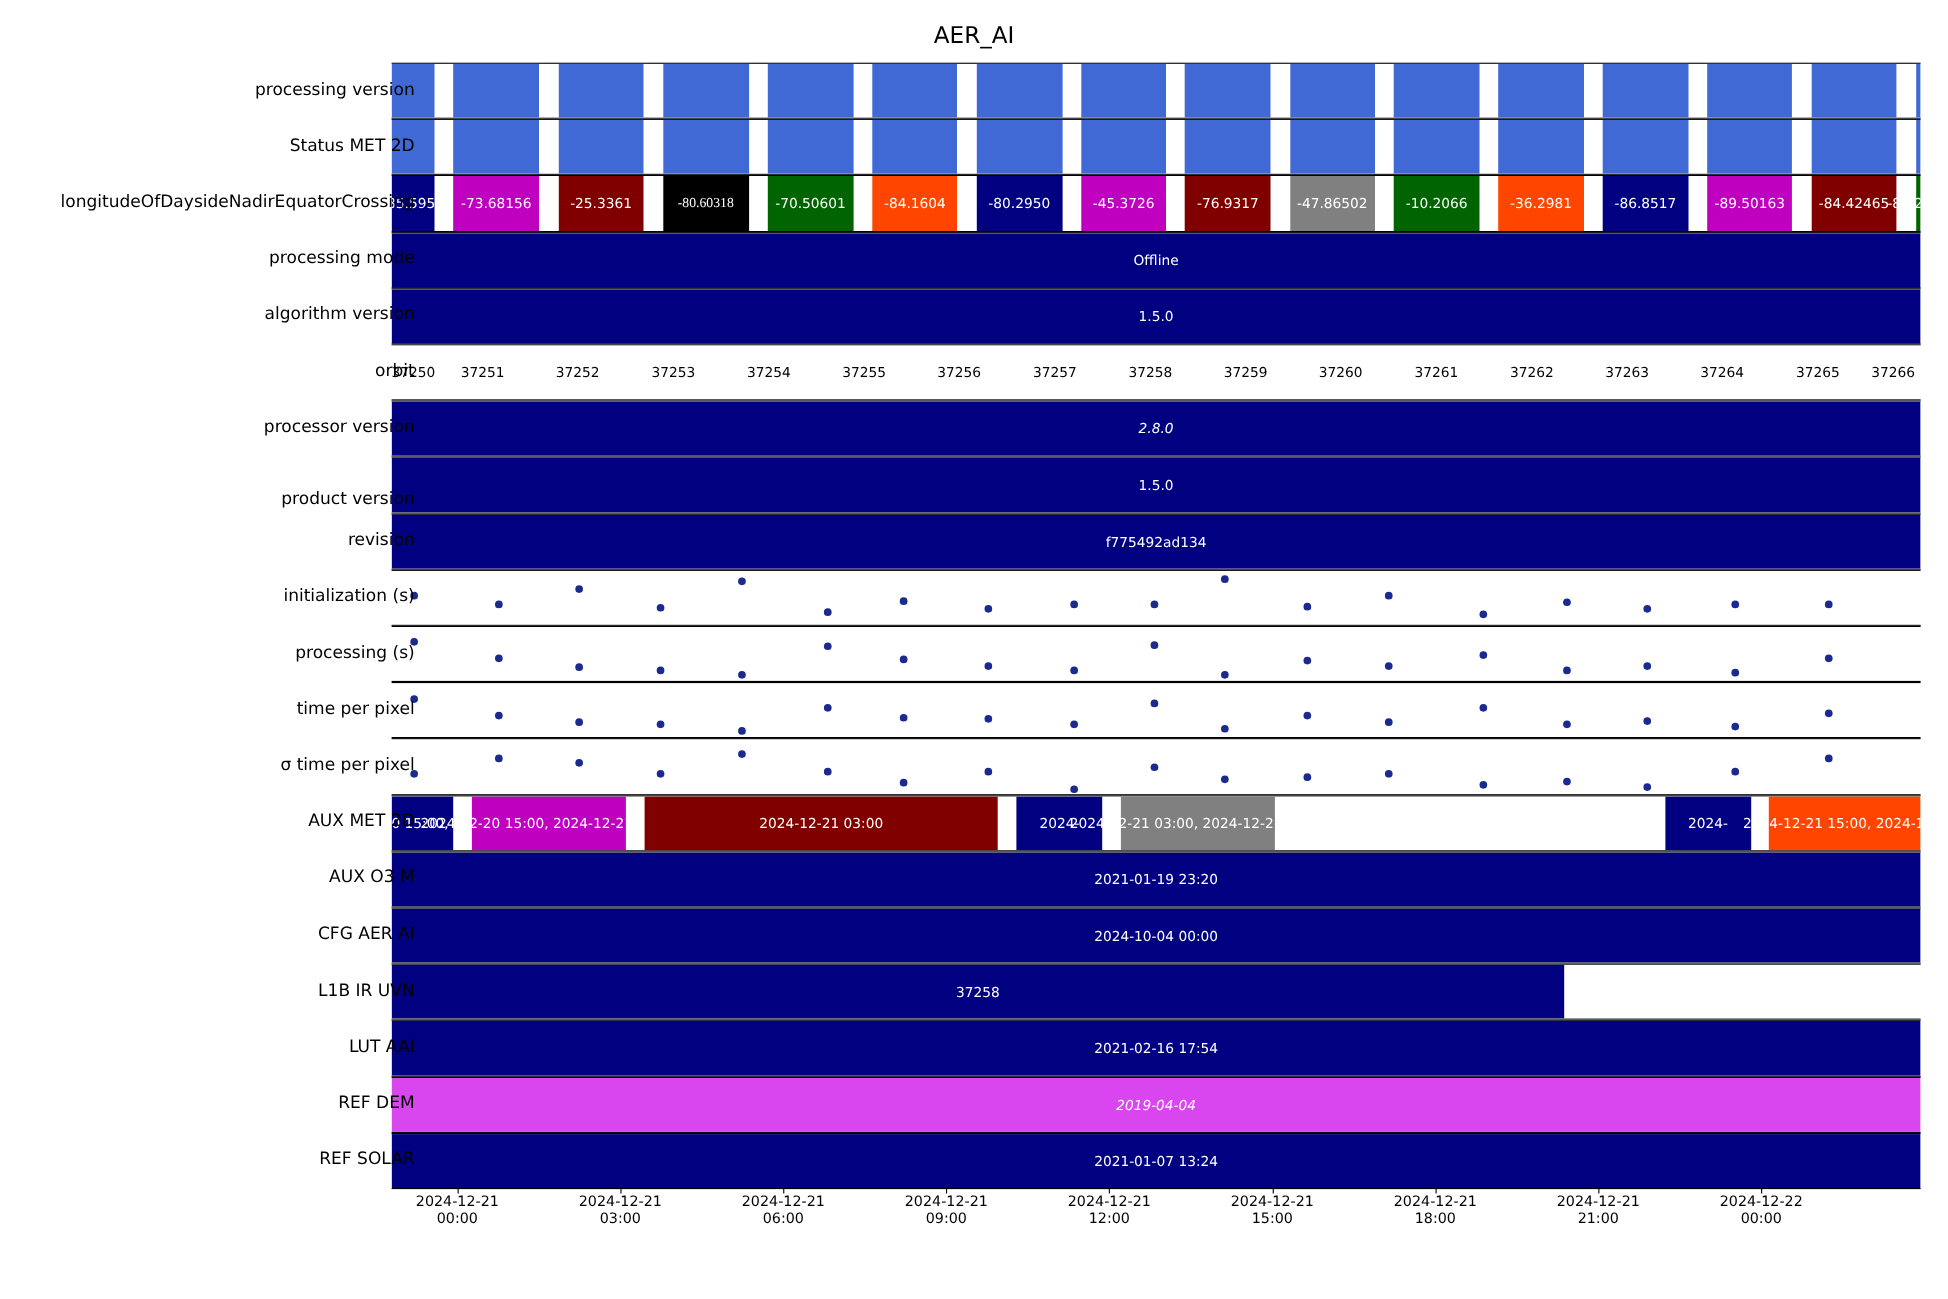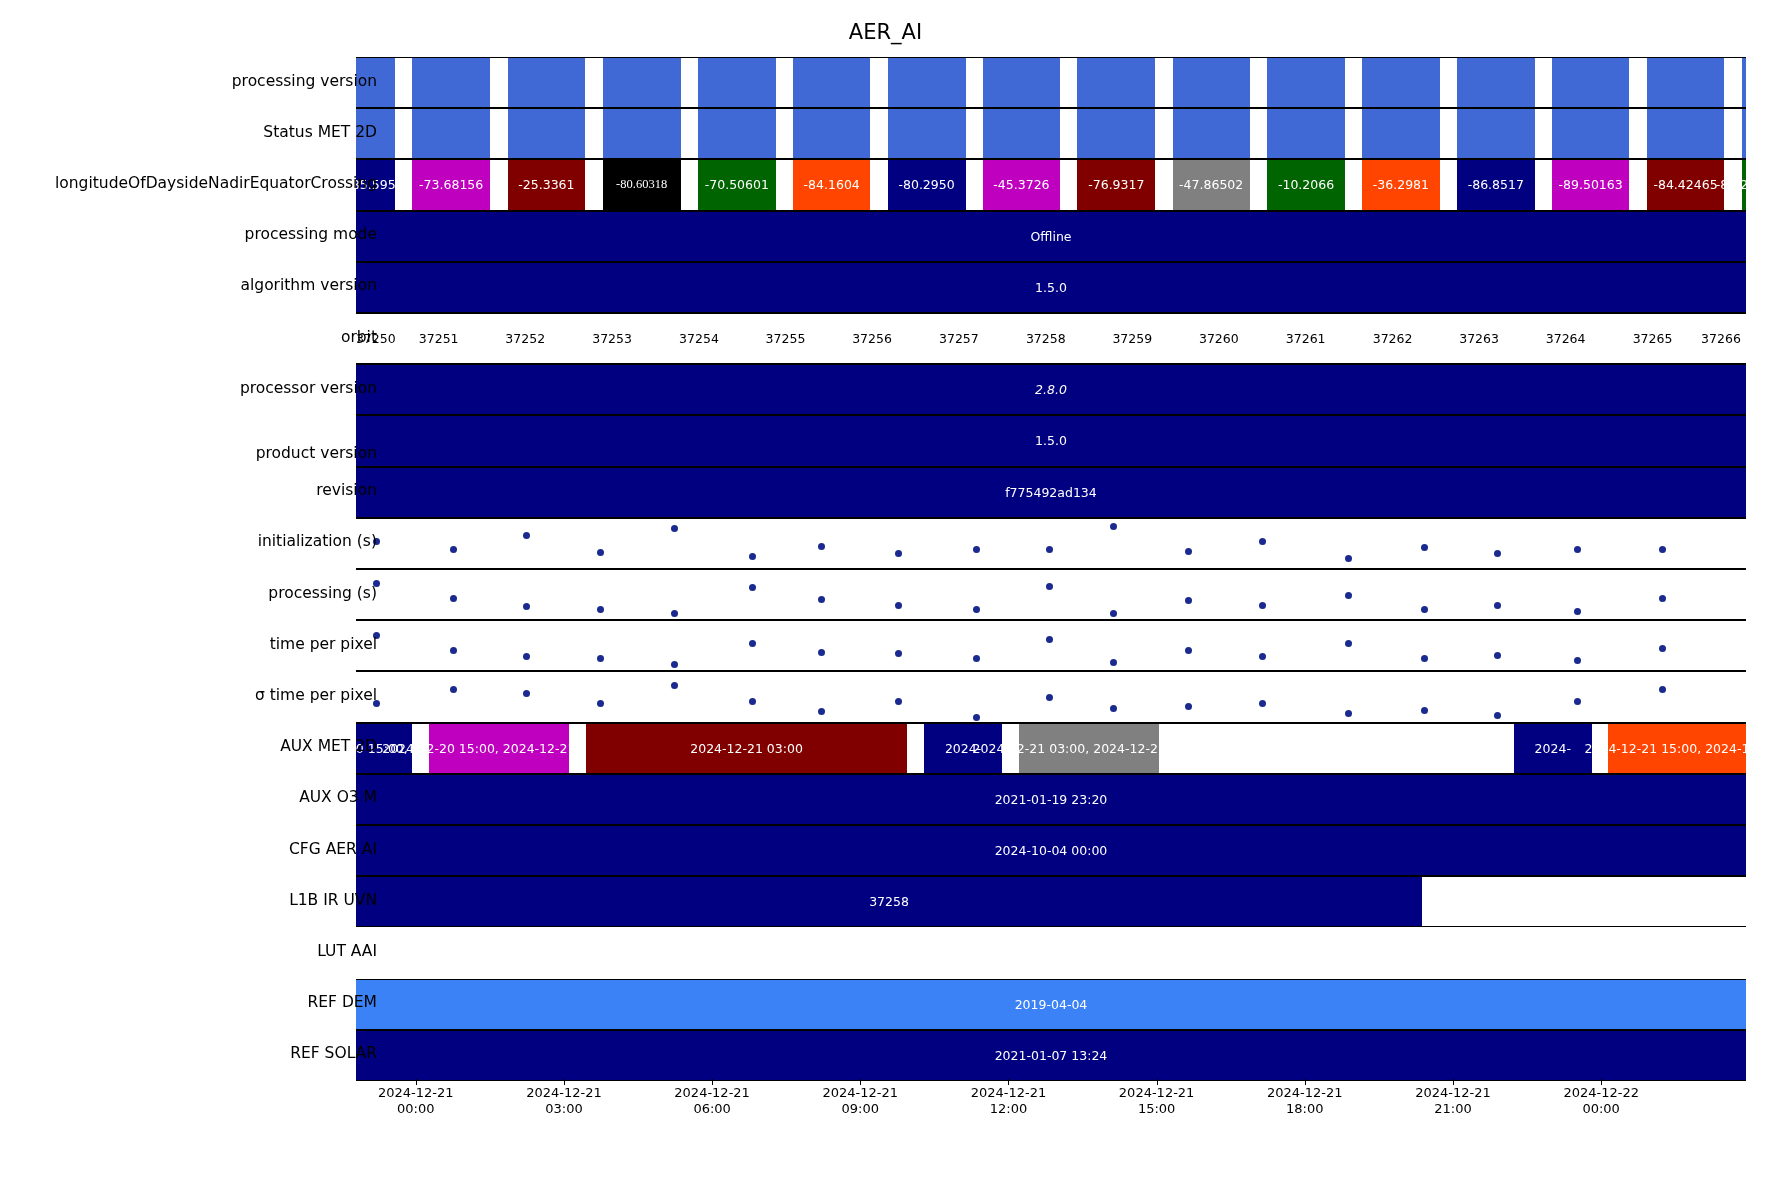--- a/index.html
+++ b/index.html
@@ -308,22 +308,25 @@
       </div>
       <div class="row" style="top: 716.8px; height: 51.2px;">
         <div class="full-band" style="background: rgb(0, 0, 128);">2021-01-19 23:20</div>
       </div>
       <div class="row" style="top: 768px; height: 51.2px;">
         <div class="full-band" style="background: rgb(0, 0, 128);">2024-10-04 00:00</div>
       </div>
       <div class="row" style="top: 819.2px; height: 51.2px;">
         <div class="seg" style="left: 0px; width: 1066.13px; background: rgb(0, 0, 128);">37258</div>
       </div>
+      <div class="row" style="top: 870.4px; height: 51.2px;">
+        <div class="full-band" style="background: rgb(0, 0, 128);">2021-02-16 17:54</div>
+      </div>
       <div class="row" style="top: 921.6px; height: 51.2px;">
-        <div class="full-band" style="background: #3b82f6;">2019-04-04</div>
+        <div class="full-band" style="background: #d946ef; font-style: italic;">2019-04-04</div>
       </div>
       <div class="row" style="top: 972.8px; height: 51.2px;">
         <div class="full-band" style="background: rgb(0, 0, 128);">2021-01-07 13:24</div>
       </div>
     </div>
 
   <div id="xaxis">
       <div class="xtick" style="left: 59.77px;">
         <div>2024-12-21</div>
         <div>00:00</div>

